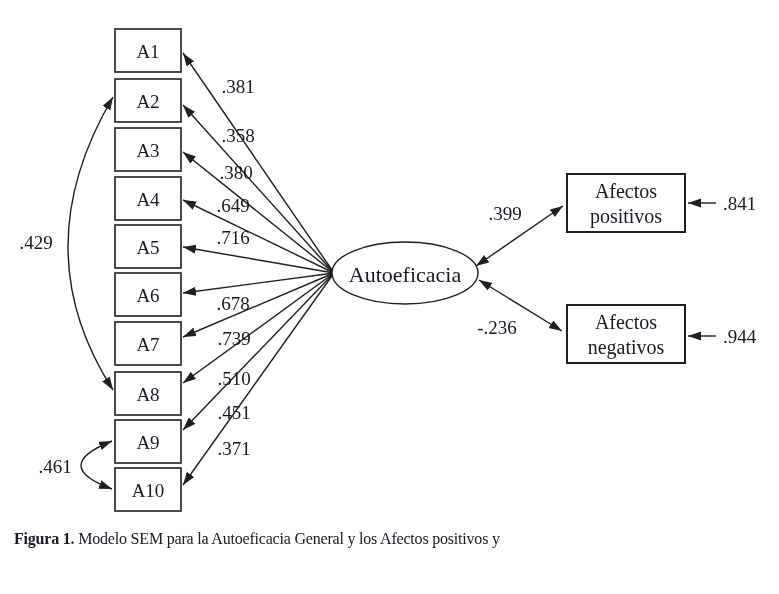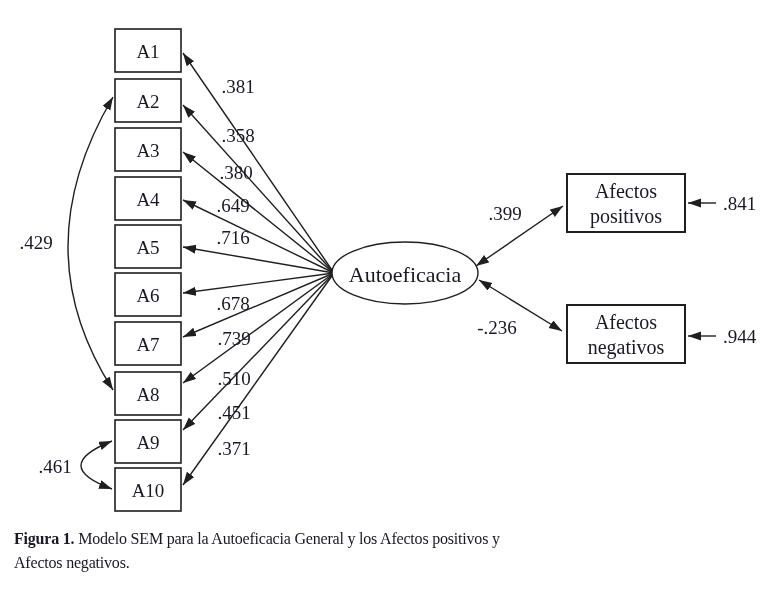--- a/index.html
+++ b/index.html
@@ -122,14 +122,13 @@
     <text class="outcome-label" x="626" y="347">negativos</text>
     <line class="sem-line" x1="716" y1="336" x2="688" y2="336" marker-end="url(#ah)"></line>
     <text class="err-label" x="723" y="336">.944</text>
   </g>
 </svg>
 </div>
 
 <div class="caption">
   <span class="bold">Figura 1.</span>
   <span>Modelo SEM para la Autoeficacia General y los Afectos positivos y</span><br>
-  <span>Afectos negativos.</span>
 </div>
 
 </body></html>

